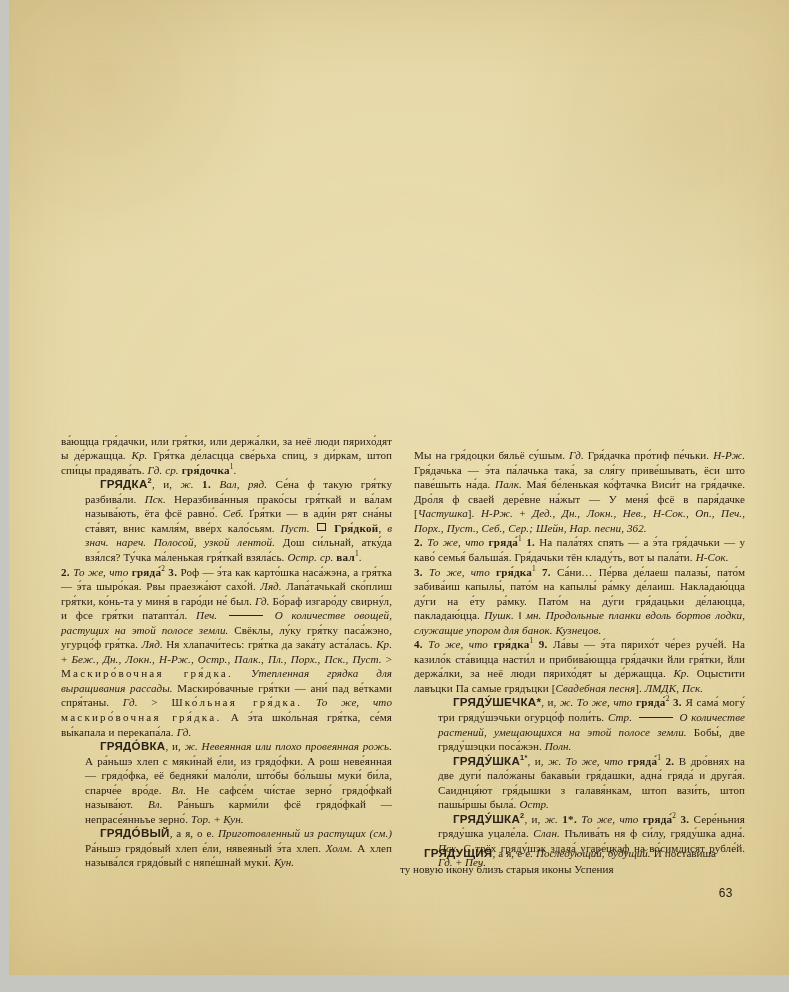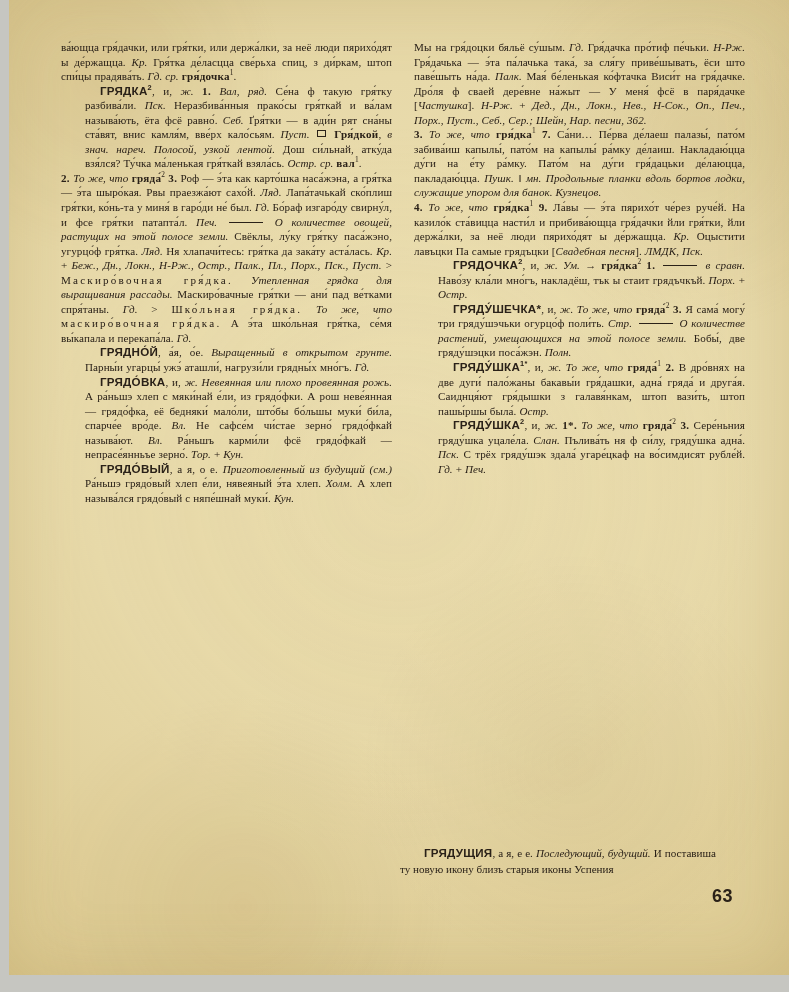--- a/index.html
+++ b/index.html
@@ -38,20 +38,21 @@
     opacity: .85;
   }
   #columns {
     position: absolute;
     left: 52px;
     top: 40px;
     width: 684px;
     height: 830px;
     display: flex;
     gap: 22px;
+    align-items: flex-end;
   }
   .col {
     width: 331px;
     font-size: 11.1px;
     line-height: 14.55px;
     color: #2a2118;
     text-align: justify;
     text-justify: inter-word;
     hyphens: manual;
     letter-spacing: .05px;
@@ -100,22 +101,22 @@
     height: 5.5px;
     border: 1.2px solid #2a2118;
     vertical-align: 1px;
     margin: 0 2px;
   }
   #folio {
     position: absolute;
     right: 56px;
     top: 886px;
     font-family: "Liberation Sans", "DejaVu Sans", sans-serif;
-    font-weight: bold;
-    font-size: 18px;
+    font-weight: normal;
+    font-size: 12px;
     color: #2a2118;
     letter-spacing: .5px;
   }
   #lastpara {
     position: absolute;
     left: 391px;
     top: 845px;
     width: 316px;
     font-size: 11.1px;
     line-height: 16px;
@@ -144,30 +145,29 @@
 
 <div id="page">
   <div id="grain"></div>
 
   <div id="columns">
 
     <div class="col" id="col-left">
       <p class="noind">ва́ющца гря́дачки, или гря́тки, или держа́лки, за неё люди пярихо́дят ы де́ржащца. <i>Кр.</i> Гря́тка де́ласцца све́рьха спиц, з ди́ркам, штоп спи́цы прадява́ть. <i>Гд. ср.</i> <b>гря́дочка</b><sup>1</sup>.</p>
       <p class="ind"><span class="hw">ГРЯДКА<sup>2</sup></span>, и, <i>ж.</i> <b>1.</b> <i>Вал, ряд.</i> Се́на ф такую гря́тку разбива́ли. <i>Пск.</i> Неразбива́нныя прако́сы гря́ткай и ва́лам называ́ють, ёта фсё равно́. <i>Себ.</i> Ґря́тки — в ади́н рят сна́ны ста́вят, внис камля́м, вве́рх кало́сьям. <i>Пуст.</i> <span class="sq"></span> <b>Гря́дкой</b>, <i>в знач. нареч. Полосой, узкой лентой.</i> Дош си́льнай, атку́да взя́лся? Ту́чка ма́ленькая гря́ткай взяла́сь. <i>Остр. ср.</i> <b>вал</b><sup>1</sup>.</p>
       <p class="noind"><b>2.</b> <i>То же, что</i> <b>гряда́</b><sup>2</sup> <b>3.</b> Роф — э́та как карто́шка наса́жэна, а гря́тка — э́та шыро́кая. Рвы праезжа́ют сахо́й. <i>Ляд.</i> Лапа́тачькай ско́плиш гря́тки, ко́нь-та у миня́ в гаро́ди не́ был. <i>Гд.</i> Бо́раф изгаро́ду свирну́л, и фсе гря́тки патапта́л. <i>Печ.</i> <span class="dash"></span> <i>О количестве овощей, растущих на этой полосе земли.</i> Свёклы, лу́ку гря́тку паса́жэно, угурцо́ф гря́тка. <i>Ляд.</i> Ня хлапачи́тесь: гря́тка да зака́ту аста́лась. <i>Кр.</i> + <i>Беж., Дн., Локн., Н-Рж., Остр., Палк., Пл., Порх., Пск., Пуст.</i> &gt; <span class="sp">Маскиро́вочная гря́дка.</span> <i>Утепленная грядка для выращивания рассады.</i> Маскиро́вачные гря́тки — ани́ пад ве́тками спря́таны. <i>Гд.</i> &gt; <span class="sp">Шко́льная гря́дка.</span> <i>То же, что</i> <span class="sp">маскиро́вочная гря́дка.</span> А э́та шко́льная гря́тка, се́мя вы́капала и перекапа́ла. <i>Гд.</i></p>
-      <p class="ind"><span class="hw">ГРЯДНО́Й</span>, а́я, о́е. <i>Выращенный в открытом грунте.</i> Парны́и угарцы́ ужэ́ аташли́, нагрузи́ли грядны́х мно́гъ. <i>Гд.</i></p>
       <p class="ind"><span class="hw">ГРЯДО́ВКА</span>, и, <i>ж. Невеянная или плохо провеянная рожь.</i> А ра́ньшэ хлеп с мяки́най е́ли, из грядо́фки. А рош неве́янная — грядо́фка, её бедняки́ мало́ли, што́бы бо́льшы муки́ би́ла, спарче́е вро́де. <i>Вл.</i> Не сафсе́м чи́стае зерно́ грядо́фкай называ́ют. <i>Вл.</i> Ра́ньшъ карми́ли фсё грядо́фкай — непрасе́янньъе зерно́. <i>Тор.</i> + <i>Кун.</i></p>
-      <p class="ind"><span class="hw">ГРЯДО́ВЫЙ</span>, а я, о е. <i>Приготовленный из будущий (см.)</i> Ра́ньшэ грядо́вый хлеп е́ли, нявеяный э́та хлеп. <i>Холм.</i> А хлеп называ́лся грядо́вый с няпе́шнай муки́. <i>Кун.</i></p>
+      <p class="ind"><span class="hw">ГРЯДО́ВЫЙ</span>, а я, о е. <i>Приготовленный из растущих (см.)</i> Ра́ньшэ грядо́вый хлеп е́ли, нявеяный э́та хлеп. <i>Холм.</i> А хлеп называ́лся грядо́вый с няпе́шнай муки́. <i>Кун.</i></p>
     </div>
 
     <div class="col" id="col-right">
       <p class="noind">Мы на гря́доцки бяльё су́шым. <i>Гд.</i> Гря́дачка про́тиф пе́чьки. <i>Н-Рж.</i> Гря́дачька — э́та па́лачька така́, за сля́гу приве́шывать, ёси што паве́шыть на́да. <i>Палк.</i> Мая́ бе́ленькая ко́фтачка Виси́т на гря́дачке. Дро́ля ф сваей дере́вне на́жыт — У меня́ фсё в паря́дачке [<i>Частушка</i>]. <i>Н-Рж.</i> + <i>Дед., Дн., Локн., Нев., Н-Сок., Оп., Печ., Порх., Пуст., Себ., Сер.; Шейн, Нар. песни, 362.</i></p>
+      <p class="noind"><b>2.</b> <i>То же, что</i> <b>гряда́</b><sup>1</sup> <b>1.</b> На пала́тях спять — а э́та гря́дачьки — у каво́ семья́ бальша́я. Гря́дачьки тён кладу́ть, вот ы пала́ти. <i>Н-Сок.</i></p>
       <p class="noind"><b>3.</b> <i>То же, что</i> <b>гря́дка</b><sup>1</sup> <b>7.</b> Са́ни… Пе́рва де́лаеш палазы́, пато́м забива́иш капылы́, пато́м на капылы́ ра́мку де́лаиш. Накладаю́цца ду́ги на е́ту ра́мку. Пато́м на ду́ги гря́дацьки де́лаюцца, пакладаю́цца. <i>Пушк.</i> ǁ <i>мн. Продольные планки вдоль бортов лодки, служащие упором для банок. Кузнецов.</i></p>
       <p class="noind"><b>4.</b> <i>То же, что</i> <b>гря́дка</b><sup>1</sup> <b>9.</b> Ла́вы — э́та пярихо́т че́рез руче́й. На казило́к ста́вицца насти́л и прибива́ющца гря́дачки йли гря́тки, йли держа́лки, за неё люди пярихо́дят ы де́ржащца. <i>Кр.</i> Оцыстити лавъцки Па самые грядъцки [<i>Свадебная песня</i>]. <i>ЛМДК, Пск.</i></p>
-      <p class="ind"><span class="hw">ГРЯДОЧКА<sup>2</sup></span>, и, <i>ж. Ум.</i> → <b>гря́дка</b><sup>2</sup> <b>1.</b> <span class="dash"></span> <i>в сравн.</i> Наво́зу кла́ли мно́гъ, накладёш, тък ы стаит грядъчкъй. <i>Порх.</i> + <i>Остр.</i></p>
       <p class="ind"><span class="hw">ГРЯДУ́ШЕЧКА*</span>, и, <i>ж. То же, что</i> <b>гряда́</b><sup>2</sup> <b>3.</b> Я сама́ могу́ три гряду́шэчьки огурцо́ф поли́ть. <i>Стр.</i> <span class="dash"></span> <i>О количестве растений, умещающихся на этой полосе земли.</i> Бобы́, две гряду́шэцки поса́жэн. <i>Полн.</i></p>
       <p class="ind"><span class="hw">ГРЯДУ́ШКА<sup>1*</sup></span>, и, <i>ж. То же, что</i> <b>гряда́</b><sup>1</sup> <b>2.</b> В дро́внях на две дуги́ пало́жаны бакавы́и гря́дашки, адна́ гряда́ и друга́я. Саиднця́ют гря́дышки з галавя́нкам, штоп вази́ть, штоп пашы́ршы была́. <i>Остр.</i></p>
       <p class="ind"><span class="hw">ГРЯДУ́ШКА<sup>2</sup></span>, и, <i>ж.</i> <b>1*.</b> <i>То же, что</i> <b>гряда́</b><sup>2</sup> <b>3.</b> Сере́ньния гряду́шка уцале́ла. <i>Слан.</i> Пълива́ть ня ф си́лу, гряду́шка адна́. <i>Пск.</i> С трёх гряду́шэк здала́ угаре́цкаф на во́симдисят рубле́й. <i>Гд.</i> + <i>Печ.</i></p>
     </div>
 
   </div>
 
   <div id="lastpara"><span class="hw">ГРЯДУЩИЯ</span>, а я, е е. <i>Последующий, будущий.</i> И поставиша ту новую икону близъ старыя иконы Успения</div>
 
   <div id="folio">63</div>

